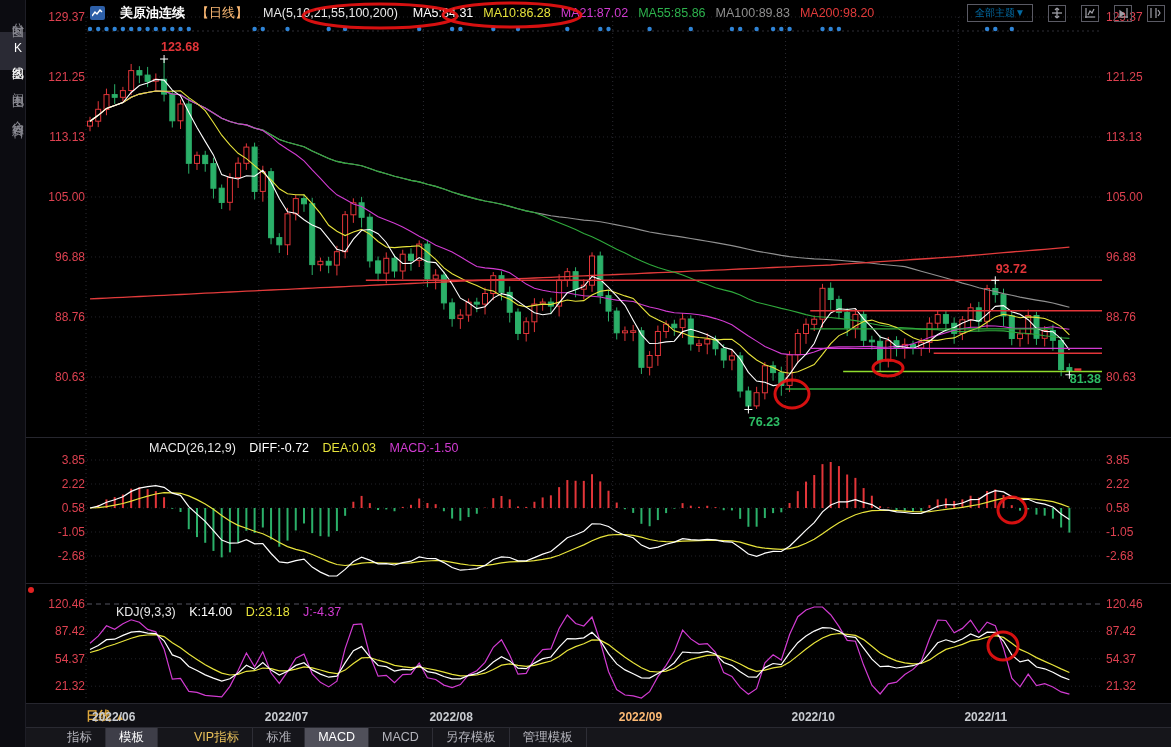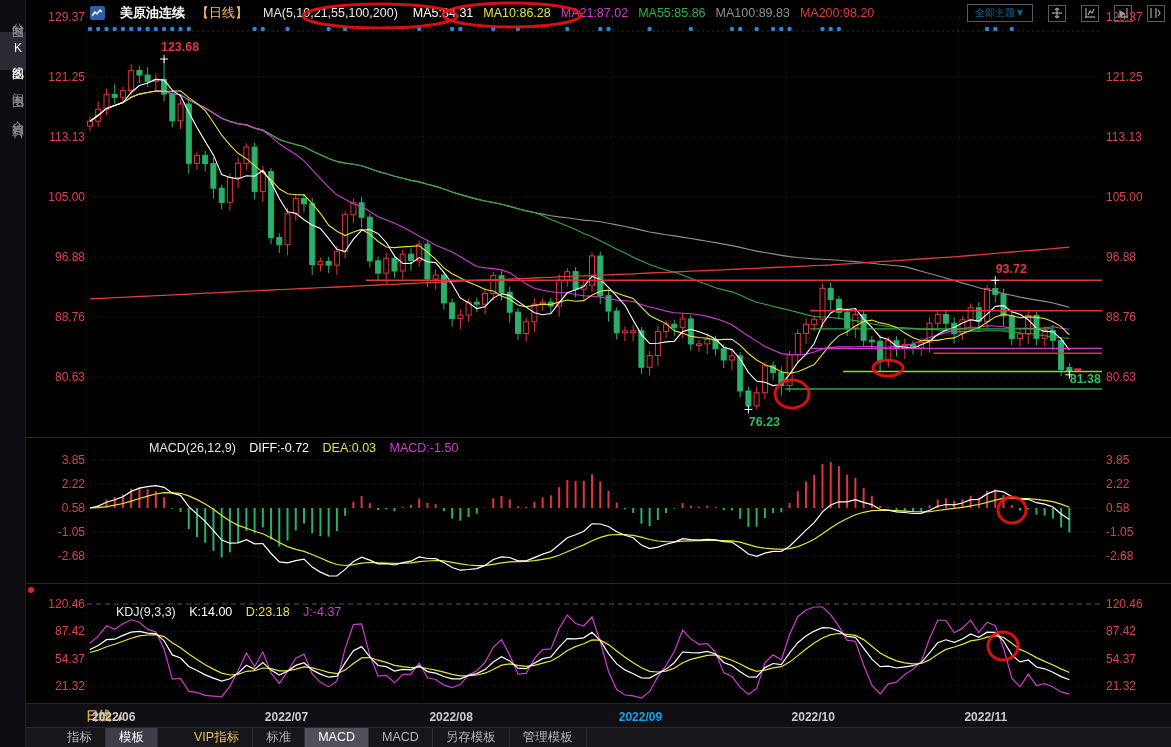--- a/index.html
+++ b/index.html
@@ -621,21 +621,21 @@
   <span style="color:#d13bd1;">J:-4.37</span>
 </div>
 
 <div class="xaxisbar" id="xaxisbar">
   <span class="period-btn">
     <span>日线</span><span class="period-arrow">▲</span>
   </span>
 <span class="date-label" style="left: 66px; color: rgb(201, 204, 209);">2022/06</span>
     <span class="date-label" style="left: 238.83px; color: rgb(201, 204, 209);">2022/07</span>
     <span class="date-label" style="left: 403.43px; color: rgb(201, 204, 209);">2022/08</span>
-    <span class="date-label" style="left: 592.72px; color: #0ea5e9;">2022/09</span>
+    <span class="date-label" style="left: 592.72px; color: #fdba74;">2022/09</span>
     <span class="date-label" style="left: 765.55px; color: rgb(201, 204, 209);">2022/10</span>
     <span class="date-label" style="left: 938.38px; color: rgb(201, 204, 209);">2022/11</span>
   </div>
 
 <footer class="toolbar" id="toolbar">
     <div class="tb-tab">指标</div>
     <div class="tb-tab active">模板</div>
     <div class="tb-tab vip">VIP指标</div>
     <div class="tb-tab">标准</div>
     <div class="tb-tab selected">MACD</div>

